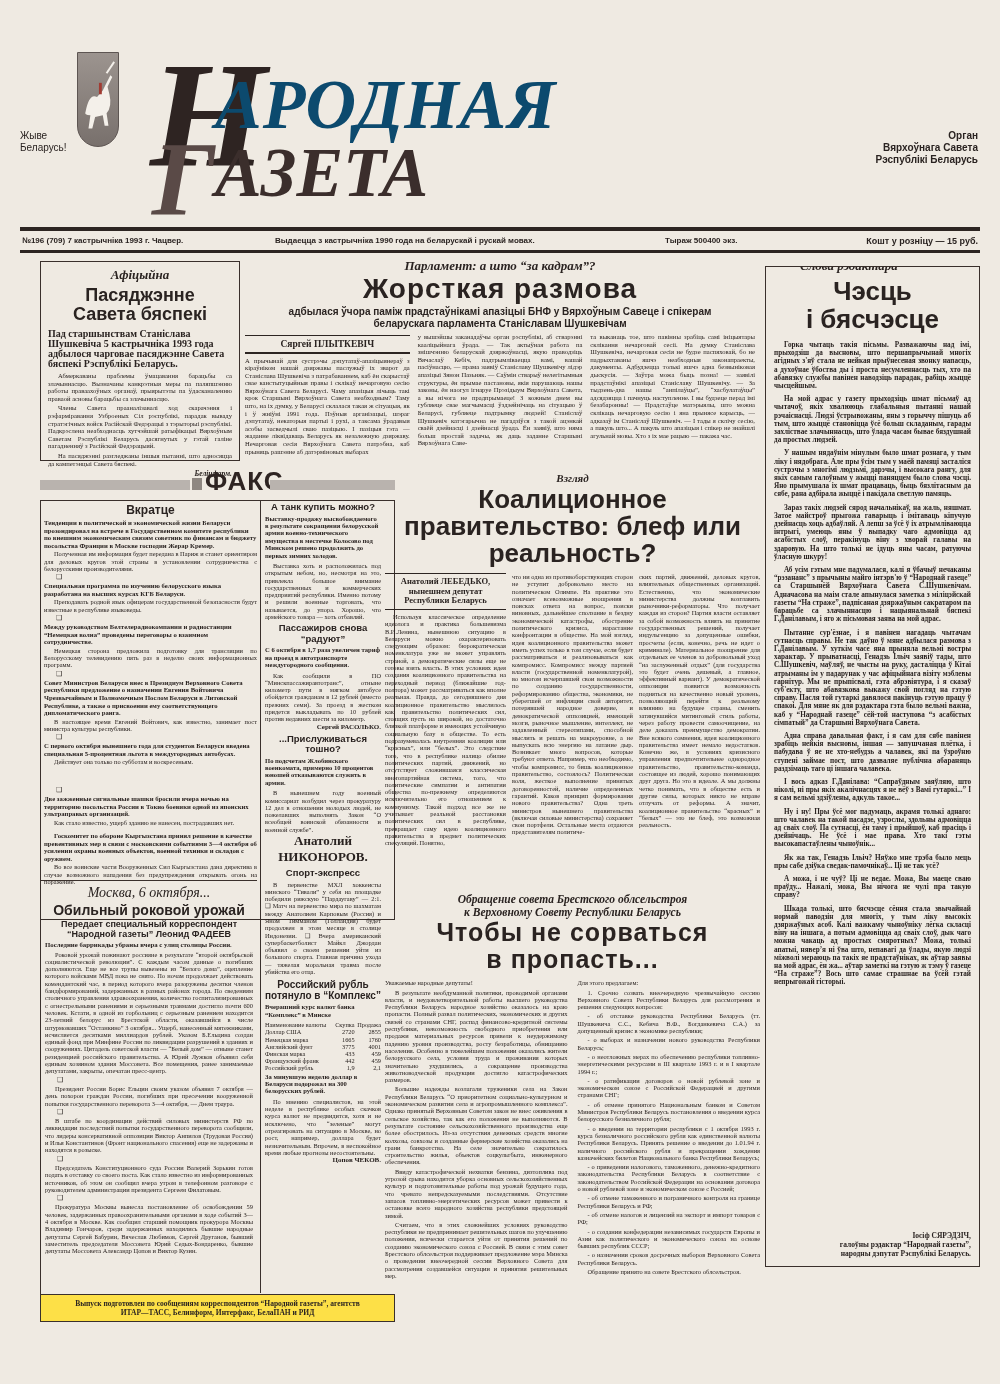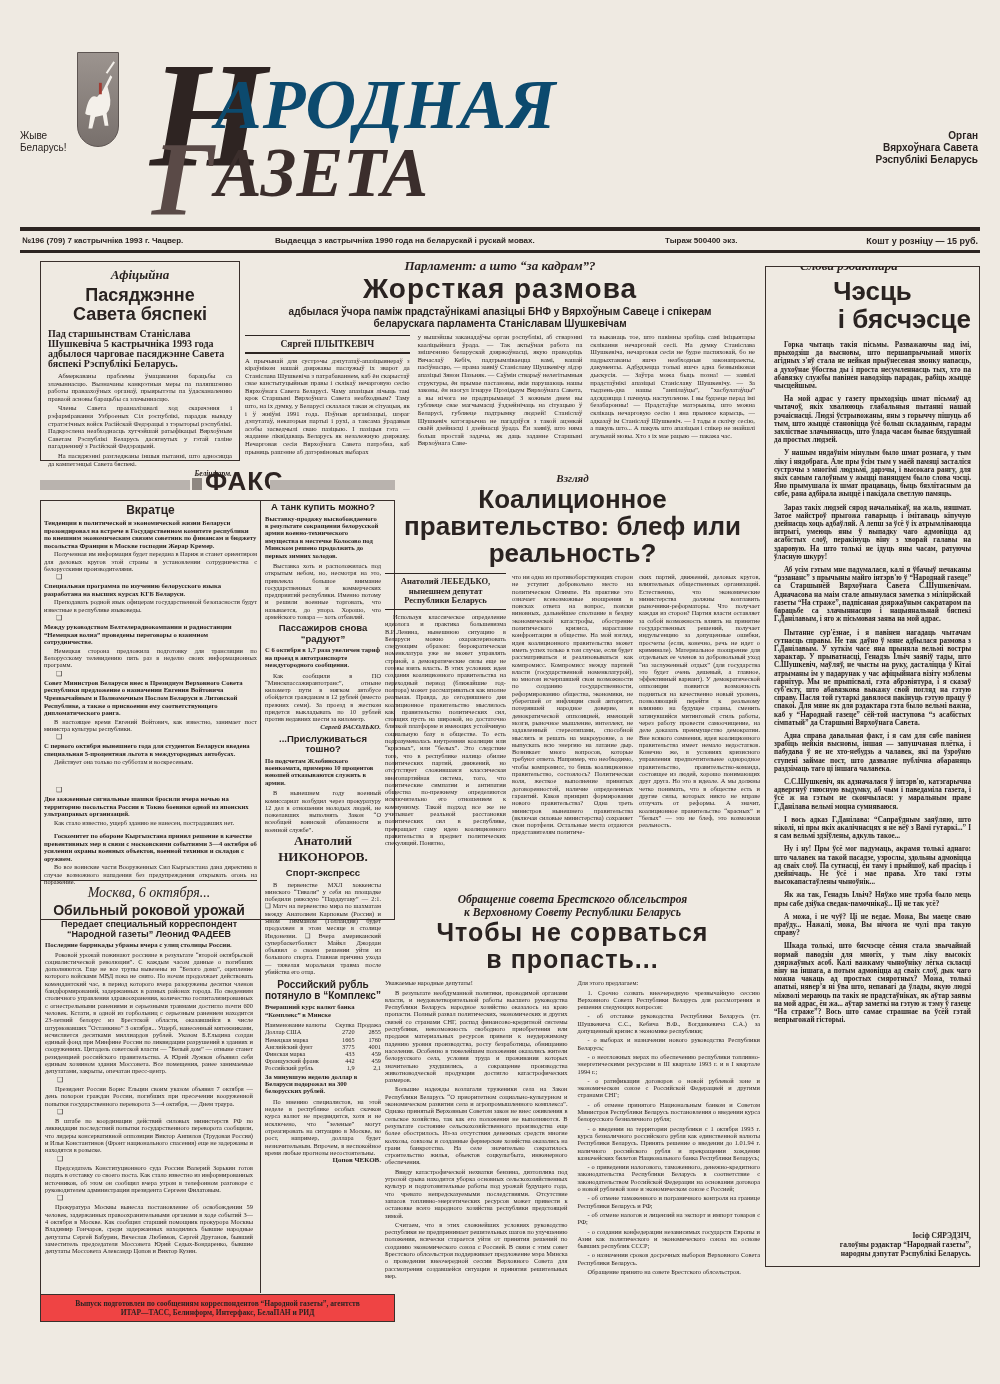--- a/index.html
+++ b/index.html
@@ -83,30 +83,29 @@
       <div class="txt" style="font-size:6.6px;line-height:7.6px;">А прычынай для сустрэчы дэпутатаў-апазіцыянераў з кіраўніком нашай дзяржавы паслужыў іх зварот да Станіслава Шушкевіча з патрабаваннем, каб ён скарыстаў свае канстытуцыйныя правы і склікаў нечарговую сесію Вярхоўнага Савета Беларусі. Чаму апазіцыя лічыць такі крок Старшыні Вярхоўнага Савета неабходным? Таму што, на іх думку, у Беларусі склалася такая ж сітуацыя, як і ў жніўні 1991 года. Пэўныя арганізацыі, шэраг дэпутатаў, некаторыя партыі і рухі, а таксама ўрадавыя асобы засведчылі сваю пазіцыю. І пазіцыя гэта — жаданне ліквідаваць Беларусь як незалежную дзяржаву. Нечарговая сесія Вярхоўнага Савета патрэбна, каб прыняць рашэнне аб датэрміновых выбарах</div>
     </div>
     <div class="txt" style="flex:1;font-size:6.6px;line-height:7.6px;">у вышэйшы заканадаўчы орган рэспублікі, аб стварэнні кааліцыйнага ўрада. — Так актыўная работа па знішчэнню беларускай дзяржаўнасці, якую праводзіць Вячаслаў Кебіч, падтрымліваецца вамі, вашай пасіўнасцю, — прама заявіў Станіславу Шушкевічу лідэр апазіцыі Зянон Пазьняк. — Саўмін стварыў нелегітымныя структуры, ён прымае пастановы, якія парушаюць нашы законы, ён наогул ігнаруе Прэзідыум Вярхоўнага Савета, а вы нічога не прадпрымаеце! З кожным днем вы губляеце свае магчымасці ўздзейнічаць на сітуацыю ў Беларусі, губляеце падтрымку людзей! Станіслаў Шушкевіч катэгарычна не пагадзіўся з такой ацэнкай сваёй дзейнасці і дзейнасці ўрада. Ён заявіў, што няма больш простай задачы, як даць заданне Старшыні Вярхоўнага Саве-</div>
     <div class="txt" style="flex:1;font-size:6.6px;line-height:7.6px;">та выканаць тое, што павінны зрабіць самі ініцыятары склікання нечарговай сесіі. На думку Станіслава Шушкевіча, нечарговая сесія не будзе паспяховай, бо не падрыхтаваны яшчэ неабходныя законапраекты, дакументы. Адбудзецца толькі яшчэ адна безвыніковая дыскусія. — Заўтра можа быць позна! — заявілі прадстаўнікі апазіцыі Станіславу Шушкевічу. — За тыдзень-два нашы “анпілаўцы”, “хасбулатаўцы” адсядзяцца і пачнуць наступленне. І вы будзеце перад імі безабаронны! — Прадстаўце матэрыялы, што можна склікаць нечарговую сесію і яна прынясе карысць, — адказаў ім Станіслаў Шушкевіч. — І тады я склічу сесію, а пакуль што... А пакуль што апазіцыя і спікер не знайшлі агульнай мовы. Хто з іх мае рацыю — пакажа час.</div>
   </div>
 </div>
 
 <div class="abs box" style="left:765px;top:266px;width:215px;height:1001px;padding:10px 8px 6px;overflow:hidden;">
   <div class="abs center serif it b" style="left:30px;top:-9px;background:#efeae2;padding:0 4px;font-size:13px;">Слова рэдактара</div>
   <div class="center sans b" style="font-size:26px;line-height:28px;">Чэсць</div>
-  <div class="center sans b" style="font-size:26px;line-height:28px;margin-bottom:8px;text-align:right;">і бясчэсце</div>
+  <div class="center sans b" style="font-size:26px;line-height:28px;margin-bottom:8px;">і бясчэсце</div>
   <div class="txt b" style="font-size:7.2px;line-height:8.2px;">
     <p style="margin-bottom:5px;">Горка чытаць такія пісьмы. Разважаючы над імі, прыходзіш да высновы, што першапрычынай многіх агідных з'яў стала не нейкая прыўнесеная звонку напасць, а духоўнае ўбоства ды і проста несумленнасць тых, хто па абавязку службы павінен наводзіць парадак, рабіць жыццё чысцейшым.</p>
     <p style="margin-bottom:5px;">На мой адрас у газету прыходзіць шмат пісьмаў ад чытачоў, якіх хвалююць глабальныя пытанні нашай рэчаіснасці. Людзі ўстрывожаны, яны з горыччу пішуць аб тым, што жыццё становіцца ўсё больш складаным, гарады захліствае злачыннасць, што ўлада часам бывае бяздушнай да простых людзей.</p>
     <p style="margin-bottom:5px;">У нашым нядаўнім мінулым было шмат рознага, у тым ліку і нядобрага. Але пры ўсім тым у маёй памяці засталіся сустрэчы з многімі людзьмі, дарэчы, і высокага рангу, для якіх самым галоўным у жыцці паняццем было слова чэсці. Яно прымушала іх шмат працаваць, быць бязлітасным да сябе, рана адбірала жыццё і пакідала светлую памяць.</p>
     <p style="margin-bottom:5px;">Зараз такіх людзей сярод начальнікаў, на жаль, няшмат. Затое майстроў прыгожа гаварыць і імітаваць кіпучую дзейнасць хоць адбаўляй. А лепш за ўсё ў іх атрымліваюцца інтрыгі, умеюць яны ў выпадку чаго адмовіцца ад асабістых слоў, перакінуць віну з хворай галавы на здаровую. На што толькі не ідуць яны часам, ратуючы ўласную шкуру!</p>
     <p style="margin-bottom:5px;">Аб усім гэтым мне падумалася, калі я ўбачыў нечаканы “рэзананс” з прычыны майго інтэрв'ю ў “Народнай газеце” са Старшынёй Вярхоўнага Савета С.Шушкевічам. Адначасова на маім стале апынулася заметка з міліцэйскай газеты “На страже”, падпісаная дзяржаўным сакратаром па барацьбе са злачыннасцю і нацыянальнай бяспекі Г.Данілавым, і яго ж пісьмовая заява на мой адрас.</p>
     <p style="margin-bottom:5px;">Пытанне сур'ёзнае, і я павінен нагадаць чытачам сутнасць справы. Не так даўно ў мяне адбылася размова з Г.Данілавым. У хуткім часе яна прыняла вельмі востры характар. У прыватнасці, Генадзь Ільіч заявіў тады, што С.Шушкевіч, маўляў, не чысты на руку, дасталіцца ў Кітаі атрыманы ім у падарунак у час афіцыйнага візіту мэблевы гарнітур. Мы не прыпісвалі, гэта абрэвіятура, і я сказаў суб'екту, што абавязкова выкажу свой погляд на гэтую справу. Пасля той гутаркі давялося пакінуць гэтую працу ў спакоі. Для мяне як для рэдактара гэта было вельмі важна, каб у “Народнай газеце” сёй-той наступова “з асабістых сімпатый” да Старшыні Вярхоўнага Савета.</p>
     <p style="margin-bottom:5px;">Адна справа давальная факт, і я сам для сябе павінен зрабіць нейкія высновы, іншая — запушчаная плётка, і пабудава ў яе не хто-небудзь а чалавек, які па ўзроўню ступені займае пост, што дазваляе публічна абараняць раздзімаць таго ці іншага чалавека.</p>
-    <p style="margin-bottom:5px;">С.С.Шушкевіч, як адзначалася ў інтэрв'ю, катэгарычна адвергнуў гнюсную выдумку, аб чым і паведаміла газета, і ўсё ж на гэтым не скончылася: у маральным праве Г.Данілава вельмі моцна сумняваюся.</p>
     <p style="margin-bottom:5px;">І вось адказ Г.Данілава: “Сапраўдным заяўляю, што ніколі, ні пры якіх акалічнасцях я не вёў з Вамі гутаркі...” І я сам вельмі здзіўлены, адкуль такое...</p>
     <p style="margin-bottom:5px;">Ну і ну! Пры ўсё мог падумаць, акрамя толькі аднаго: што чалавек на такой пасадзе, узрослы, здольны адмовіцца ад сваіх слоў. Па сутнасці, ён таму і прыйшоў, каб прасіць і дзейнічаць. Не ўсё і мае права. Хто такі гэты высокапастаўлены чыноўнік...</p>
     <p style="margin-bottom:5px;">Як жа так, Генадзь Ільіч? Няўжо мне трэба было мець пры сабе дзіўка сведак-памочнікаў... Ці не так усё?</p>
     <p style="margin-bottom:5px;">А можа, і не чуў? Ці не ведае. Можа, Вы маеце сваю праўду... Нажалі, можа, Вы нічога не чулі пра такую справу?</p>
     <p style="margin-bottom:5px;">Шкада толькі, што бясчэсце сёння стала звычайнай нормай паводзін для многіх, у тым ліку высокіх дзяржаўных асоб. Калі важкаму чыноўніку лёгка скласці віну на іншага, а потым адмовіцца ад сваіх слоў, дык чаго можна чакаць ад простых смяротных? Можа, толькі апатыі, няверʼя ні ўва што, непавагі да ўлады, якую людзі міжволі мераюць па такіх яе прадстаўніках, як аўтар заявы на мой адрас, ён жа... аўтар заметкі на гэтую ж тэму ў газеце “На страже”? Вось што самае страшнае ва ўсёй гэтай непрыгожай гісторыі.</p>
   </div>
   <div class="abs b" style="right:8px;bottom:8px;text-align:right;font-size:7.5px;line-height:9px;background:#efeae2;padding-left:6px;">
     <div>Іосіф СЯРЭДЗІЧ,</div>
     <div>галоўны рэдактар “Народнай газеты”,</div>
     <div>народны дэпутат Рэспублікі Беларусь.</div>
@@ -171,33 +170,33 @@
     <div class="bullet" style="margin-left:12px;">❑</div>
     <p>Президент России Борис Ельцин своим указом объявил 7 октября — день похорон граждан России, погибших при пресечении вооруженной попытки государственного переворота 3—4 октября, — Днем траура.</p>
     <div class="bullet">❑</div>
     <p>В штабе по координации действий силовых министерств РФ по ликвидации последствий попытки государственного переворота сообщили, что лидеры консервативной оппозиции Виктор Анпилов (Трудовая Россия) и Илья Константинов (Фронт национального спасения) еще не задержаны и находятся в розыске.</p>
     <div class="bullet">❑</div>
     <p>Председатель Конституционного суда России Валерий Зорькин готов подать в отставку со своего поста. Как стало известно из информированных источников, об этом он сообщил вчера утром в телефонном разговоре с руководителем администрации президента Сергеем Филатовым.</p>
     <div class="bullet">❑</div>
     <p>Прокуратура Москвы вынесла постановление об освобождении 59 человек, задержанных правоохранительными органами в ходе событий 3—4 октября в Москве. Как сообщил старший помощник прокурора Москвы Владимир Гончаров, среди задержанных находились бывшие народные депутаты Сергей Бабурин, Вячеслав Любимов, Сергей Друганов, бывший заместитель председателя Моссовета Юрий Седых-Бондаренко, бывшие депутаты Моссовета Александр Цопов и Виктор Кузин.</p>
   </div>
 </div>
-<div class="abs center serif b" style="left:40px;top:1294px;width:355px;height:28px;background:#ef4444;border:1.5px solid #3a302c;font-size:7.5px;line-height:9px;padding:4px 30px;">Выпуск подготовлен по сообщениям корреспондентов “Народной газеты”, агентств ИТАР—ТАСС, Белинформ, Интерфакс, БелаПАН и РИД</div>
+<div class="abs center serif b" style="left:40px;top:1294px;width:355px;height:28px;background:#fde047;border:1.5px solid #3a302c;font-size:7.5px;line-height:9px;padding:4px 30px;">Выпуск подготовлен по сообщениям корреспондентов “Народной газеты”, агентств ИТАР—ТАСС, Белинформ, Интерфакс, БелаПАН и РИД</div>
 
 <div class="abs" style="left:260px;top:500px;width:125px;height:793px;border-left:1px solid #3a302c;padding:2px 4px;overflow:hidden;">
   <div>
     <div class="center sans b" style="font-size:9.5px;line-height:10.5px;margin-bottom:2px;">А танк купить можно?</div>
     <div class="lead" style="font-size:6.6px;line-height:7.4px;">Выставку-продажу высвобождаемого в результате сокращения белорусской армии военно-технического имущества в местечке Колосово под Минском решено продолжить до первых зимних холодов.</div>
     <div class="txt" style="font-size:6.4px;line-height:7.3px;text-indent:8px;">Выставка хоть и расположилась под открытым небом, но, несмотря на это, привлекла большое внимание государственных и коммерческих предприятий республики. Именно потому и решили военные торговать, что называется, до упора. Хорошо, что армейского товара — хоть отбавляй.</div>
   </div>
   <div style="margin-top:3px;">
     <div class="center sans b" style="font-size:9.5px;line-height:10.5px;margin-bottom:2px;">Пассажиров снова “радуют”</div>
     <div class="lead" style="font-size:6.6px;line-height:7.4px;">С 6 октября в 1,7 раза увеличен тариф на проезд в автотранспорте междугородного сообщения.</div>
     <div class="txt" style="font-size:6.4px;line-height:7.3px;text-indent:8px;">Как сообщили в ПО “Минскпассажиравтотранс”, отныне километр пути в мягком автобусе обойдется гражданам в 12 рублей (вместо прежних семи). За проезд в жестком придется выкладывать по 10 рублей против недавних шести за километр.</div>
-    <div class="b" style="text-align:right;font-size:7px;font-style:italic;">Сергей РАСОЛЬКО.</div>
+    <div class="b" style="text-align:right;font-size:7px;">Сергей РАСОЛЬКО.</div>
   </div>
   <div style="margin-top:3px;">
     <div class="center sans b" style="font-size:9.5px;line-height:10.5px;margin-bottom:2px;">...Прислуживаться тошно?</div>
     <div class="lead" style="font-size:6.6px;line-height:7.4px;">По подсчетам Жлобинского военкомата, примерно 10 процентов юношей отказываются служить в армии.</div>
     <div class="txt" style="font-size:6.4px;line-height:7.3px;text-indent:8px;">В нынешнем году военный комиссариат возбудил через прокуратуру 12 дел в отношении молодых людей, не пожелавших выполнять Закон “О всеобщей воинской обязанности и военной службе”.</div>
     <div class="b" style="text-align:center;font-size:13px;">Анатолий НИКОНОРОВ.</div>
   </div>
   <div style="margin-top:3px;">
     <div class="center sans b" style="font-size:9.5px;line-height:10.5px;margin-bottom:2px;">Спорт-экспресс</div>
     <div class="txt" style="font-size:6.4px;line-height:7.3px;text-indent:8px;">В первенстве МХЛ хоккеисты минского “Тивали” у себя на площадке победили рижскую “Пардаугаву” — 2:1. ❑ Матч на первенство мира по шахматам между Анатолием Карповым (Россия) и Яном Тимманом (Голландия) будет продолжен в этом месяце в столице Индонезии. ❑ Вчера американский супербаскетболист Майкл Джордан объявил о своем решении уйти из большого спорта. Главная причина ухода — тяжелая моральная травма после убийства его отца.</div>

